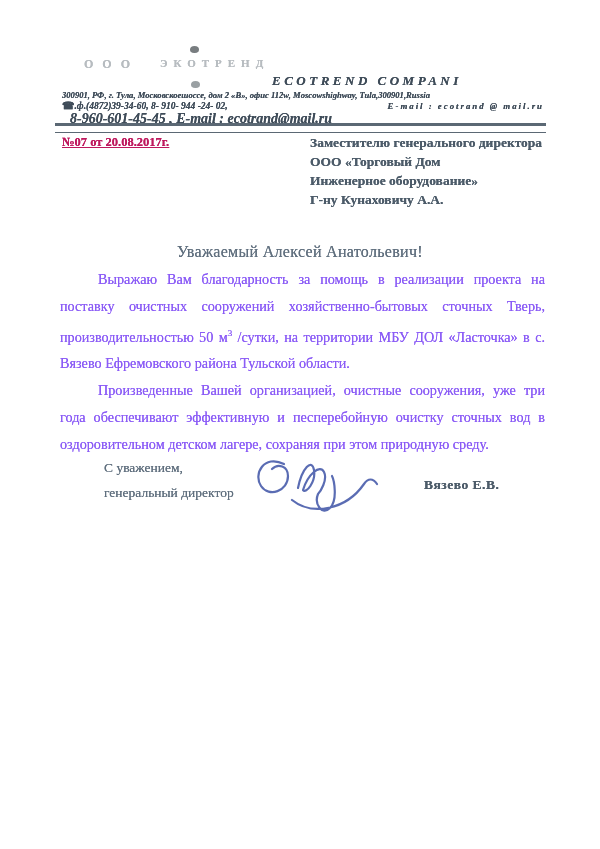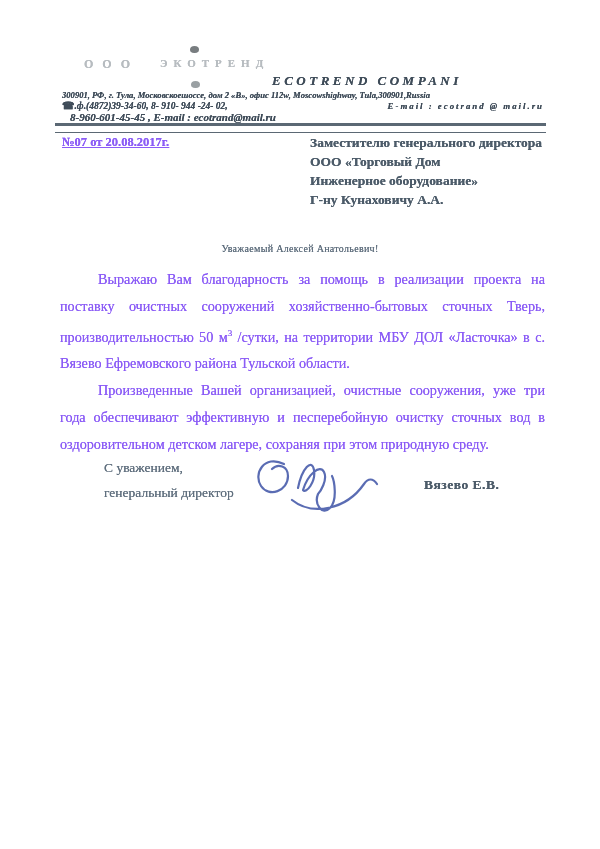--- a/index.html
+++ b/index.html
@@ -40,40 +40,40 @@
   .phone-row1 {
     position:absolute; left:62px; top:100px; width:486px;
     font-size:9.5px; font-weight:bold; font-style:italic; color:#3f4c59;
   }
   .phone-row1 .email-right {
     position:absolute; right:4px; top:1px; letter-spacing:2px; font-size:8.8px;text-align:center;
   }
   .phone-icon { font-style:normal; font-size:10px; }
   .phone-row2 {
     position:absolute; left:70px; top:111px;
-    font-size:11px; font-weight:bold; font-style:italic; color:#3f4c59;
+    font-size:14px; font-weight:bold; font-style:italic; color:#3f4c59;
   }
   .head-rule {
     position:absolute; left:55px; top:123px; width:491px; height:6px;
     border-top:3px solid #5b6874; border-bottom:1px solid #5b6874;
   }
   
   .ref-number {
     position:absolute; left:62px; top:135px;
-    font-size:12.5px; font-weight:bold; color:#8b5cf6;
+    font-size:12.5px; font-weight:bold; color:#be185d;
     text-decoration:underline;
   }
   .addressee {
     position:absolute; left:310px; top:133px; width:250px;
     font-size:13.5px; font-weight:bold; color:#4c5b69; line-height:19px;
   }
   
   .salutation {
     position:absolute; left:0; top:243px; width:600px;
-    text-align:center; font-size:10px; color:#61707f;
+    text-align:center; font-size:16px; color:#61707f;
     letter-spacing:0.3px;
   }
   .letter-body {
     position:absolute; left:60px; top:266px; width:485px;
     font-size:14.2px; color:#8b5cf6; line-height:26.8px;
     text-align:justify;
   }
   .letter-body p { margin:0; text-indent:38px; }
   .letter-body sup { font-size:9px; }
   

